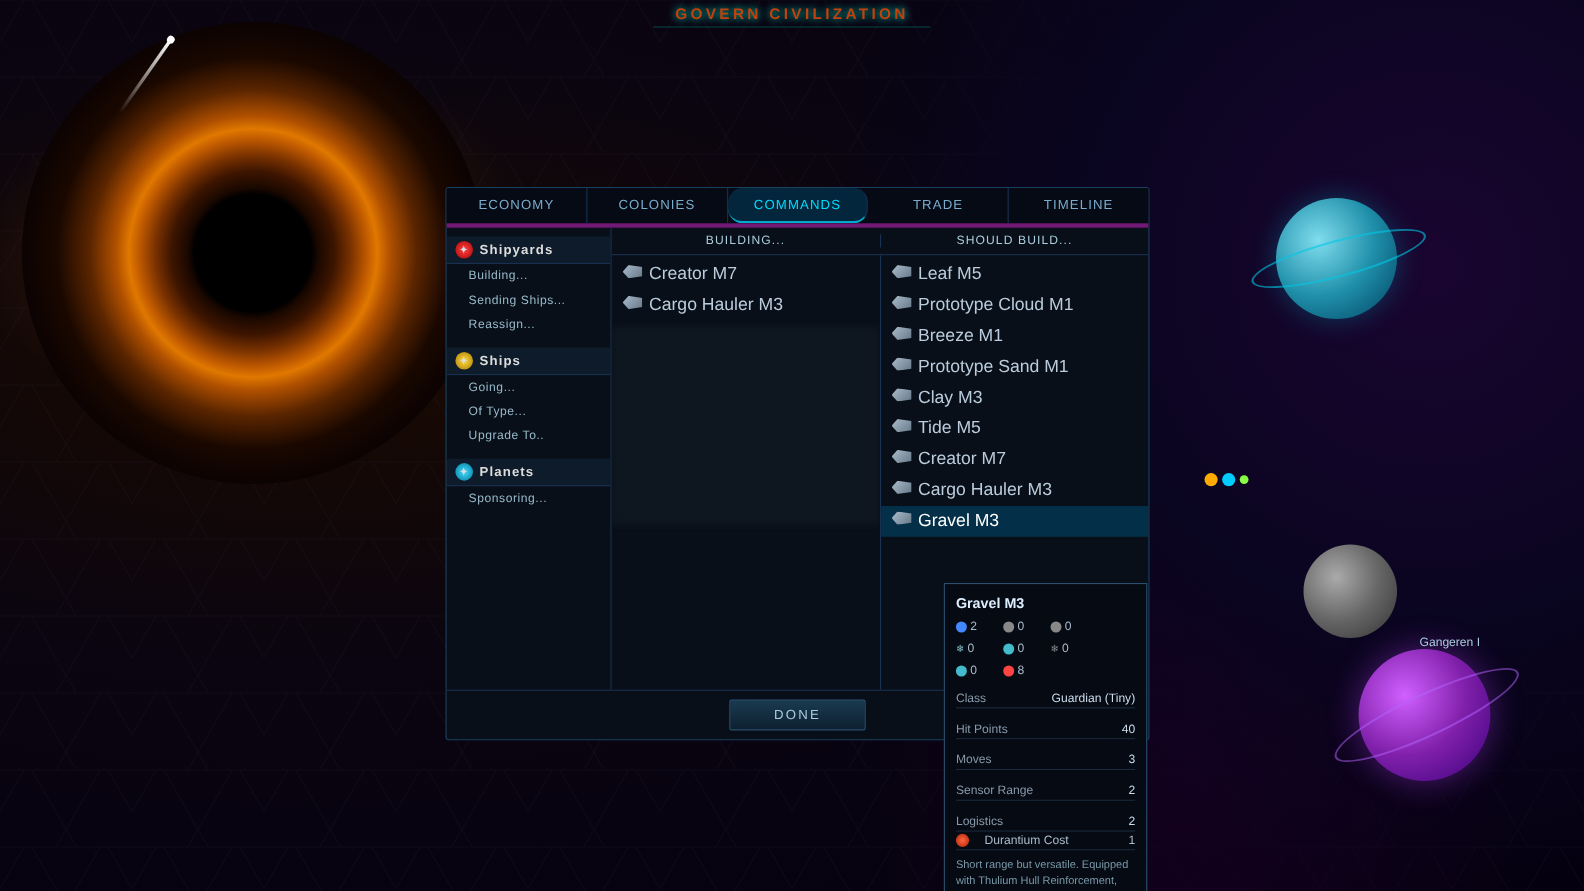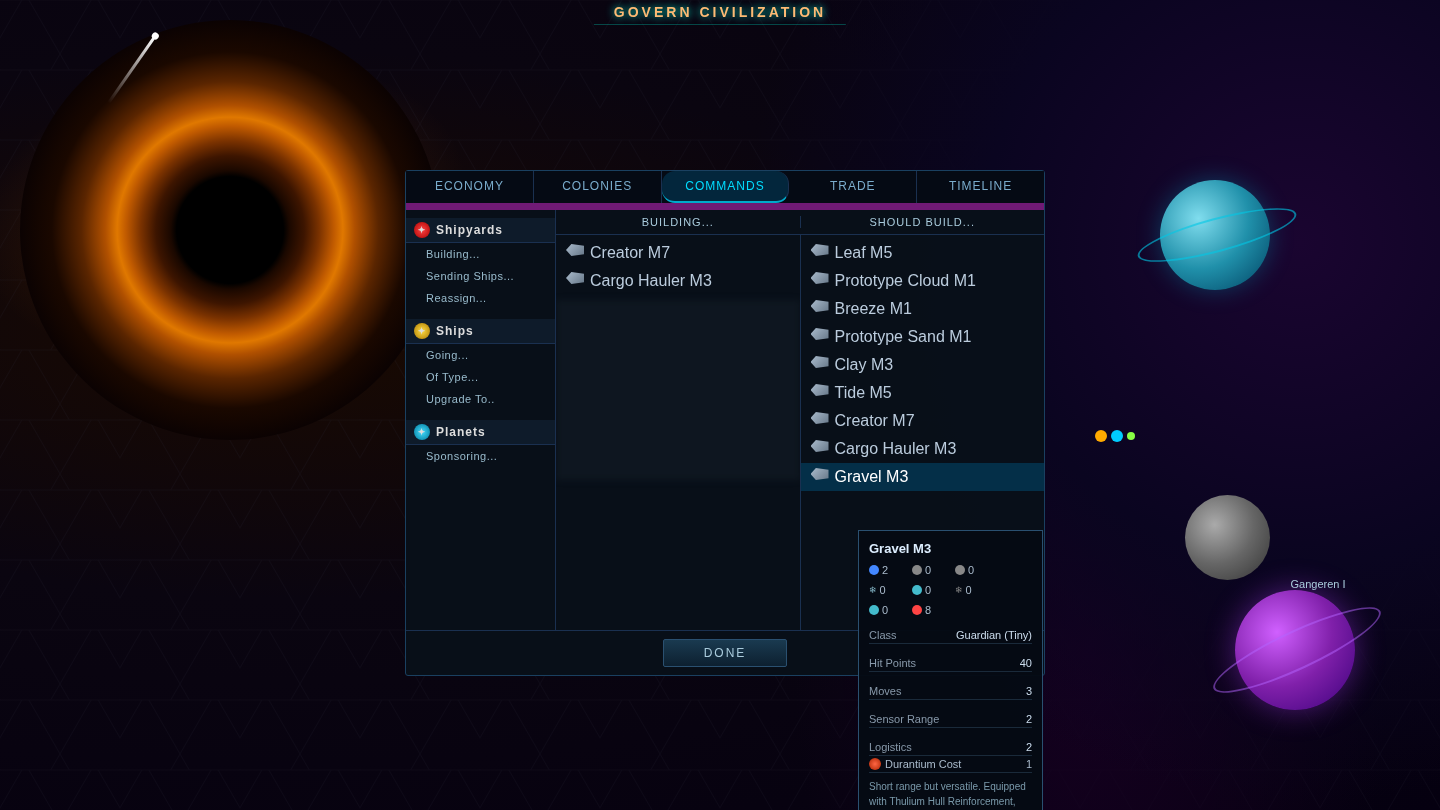--- a/index.html
+++ b/index.html
@@ -170,21 +170,21 @@
       width: 12px; height: 12px;
       border-radius: 50%;
     }
 
     
     .title-bar {
       position: absolute;
       top: 0;
       left: 50%;
       transform: translateX(-50%);
-      color: #fdba74;
+      color: #c2410c;
       font-size: 14px;
       letter-spacing: 3px;
       text-transform: uppercase;
       padding: 4px 20px;
       border-bottom: 1px solid #00ffdd44;
       text-align: center;
       font-weight: bold;
       text-shadow: 0 0 8px #00ffdd;
     }
 
@@ -195,21 +195,21 @@
       left: 405px;
       width: 640px;
       background: rgba(8, 15, 25, 0.97);
       border: 1px solid #1a4060;
       border-radius: 3px;
     }
 
     
     .tabs {
       display: flex;
-      border-bottom: 7px solid #701a75;
+      border-bottom: 4px solid #701a75;
       background: rgba(5, 10, 20, 0.9);
     }
     .tab {
       flex: 1;
       padding: 8px 4px;
       text-align: center;
       font-size: 12px;
       letter-spacing: 1px;
       text-transform: uppercase;
       color: #7aaccc;
@@ -412,21 +412,21 @@
       border-bottom: 1px solid #1a2a3a;
       font-size: 11px;
       margin-top: 11px;
     }
     .tooltip-row .label { color: #8899aa; }
     .tooltip-row .value { color: #ccddee; }
 
     .tooltip-durantium {
       display: flex;
       align-items: flex-start;
-      gap: 4px;
+      gap: 14px;
       padding: 2px 0;
       border-bottom: 1px solid #1a2a3a;
       font-size: 11px;
     }
     .durantium-icon {
       width: 12px; height: 12px;
       border-radius: 50%;
       background: radial-gradient(#ff6644, #aa2200);
     }
 

